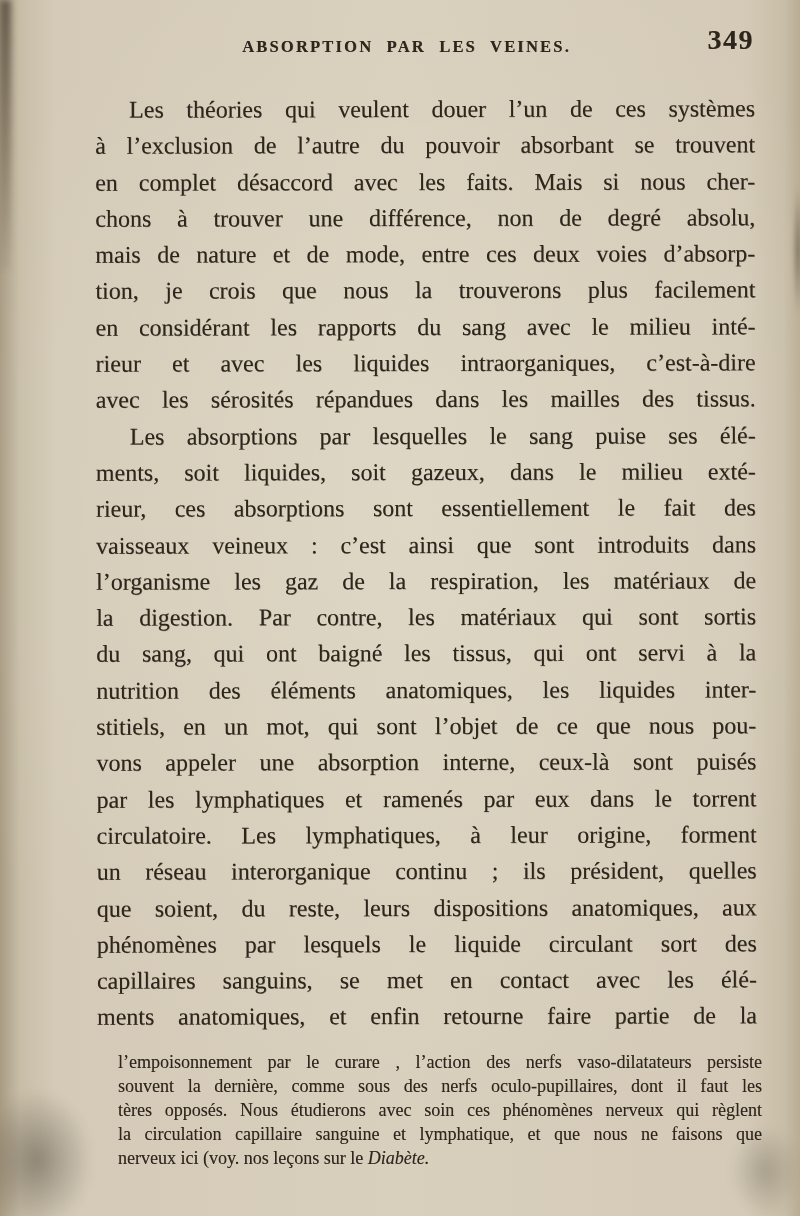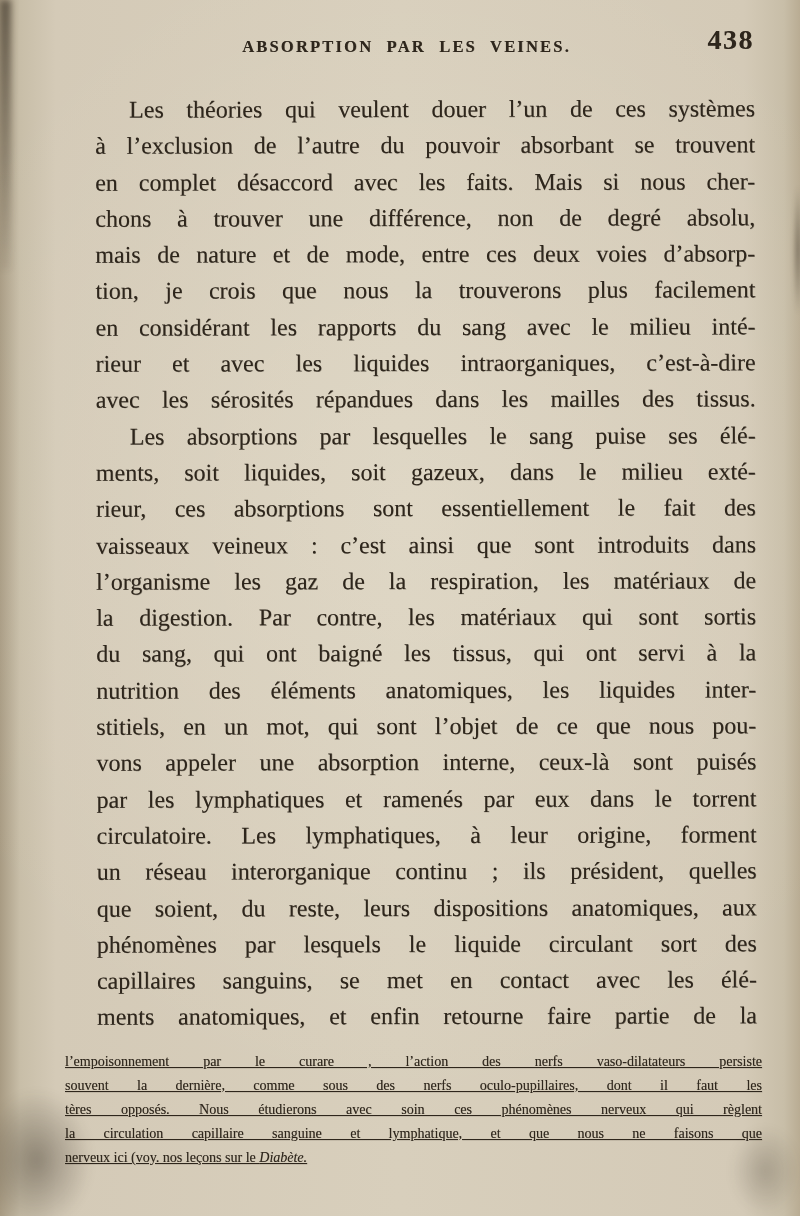--- a/index.html
+++ b/index.html
@@ -58,42 +58,41 @@
   .body-text {
     margin: 25px 44px 0 96px;
     font-size: 24px; line-height: 36.3px;
     transform: rotate(-0.12deg);
     text-shadow: 0.4px 0.4px 0.4px rgba(46,38,28,0.42);
   }
   .line { text-align: justify; text-align-last: justify; }
   .line.first { text-indent: 34px; }
 
   .footnote {
-    margin: 15px 38px 0 65px;
-    font-size: 14px; line-height: 24px;
+    margin: 15px 38px 0 118px;
+    font-size: 18px; line-height: 24px;
     text-shadow: 0.3px 0.3px 0.3px rgba(46,38,28,0.4);
-    text-decoration: underline;
   }
   .fn-line { text-align: justify; text-align-last: justify; }
   .fn-last { text-align: left; text-align-last: left; }
   .fn-italic { font-style: italic; }
 </style>
 </head>
 <body>
 
 <div class="page">
 
   <div class="smudge smudge-top-left"></div>
   <div class="smudge smudge-bottom-left"></div>
   <div class="smudge smudge-right"></div>
   <div class="smudge smudge-bottom-right"></div>
 
   <header class="running-head">
     <span class="head-title">ABSORPTION PAR LES VEINES.</span>
-    <span class="page-num">438</span>
+    <span class="page-num">349</span>
   </header>
 
   <main class="body-text">
       <div class="line first">Les théories qui veulent douer l’un de ces systèmes</div>
       <div class="line">à l’exclusion de l’autre du pouvoir absorbant se trouvent</div>
       <div class="line">en complet désaccord avec les faits. Mais si nous cher-</div>
       <div class="line">chons à trouver une différence, non de degré absolu,</div>
       <div class="line">mais de nature et de mode, entre ces deux voies d’absorp-</div>
       <div class="line">tion, je crois que nous la trouverons plus facilement</div>
       <div class="line">en considérant les rapports du sang avec le milieu inté-</div>

